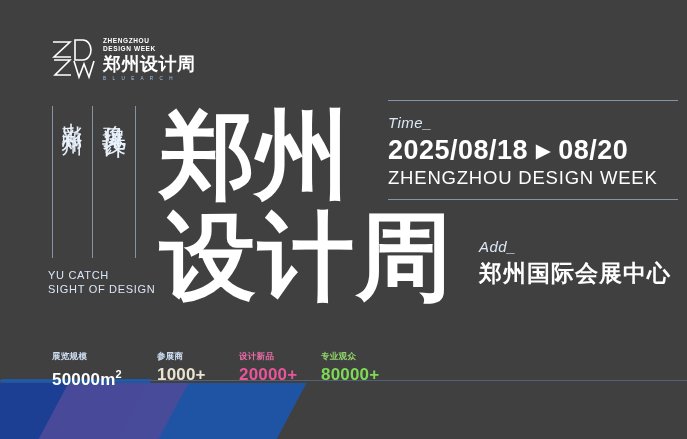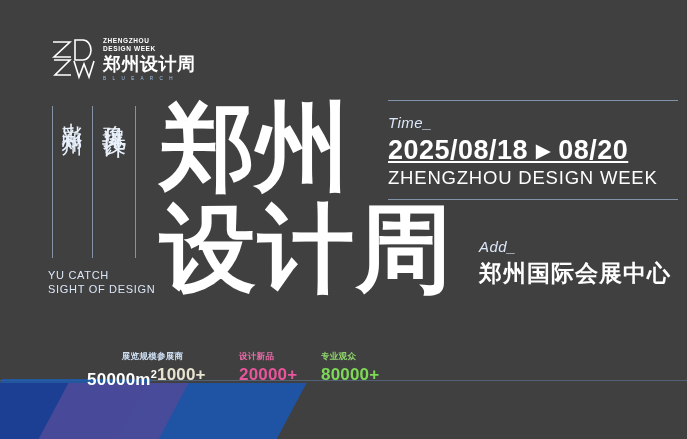--- a/index.html
+++ b/index.html
@@ -149,21 +149,21 @@
     line-height: 14px;
     letter-spacing: .7px;
     color: #dbe7f7;
     white-space: pre-line;
   }
 
   
   .title {
     position: absolute;
     left: 160px;
-    top: 100px;
+    top: 108px;
     width: 230px;
   }
   .title-line {
     font-size: 96px;
     line-height: 94px;
     font-weight: 700;
     color: #ffffff;
     letter-spacing: -2px;
     white-space: nowrap;
   }
@@ -193,21 +193,20 @@
     color: #dce8f8;
     letter-spacing: .5px;
   }
   .date {
     font-size: 27px;
     line-height: 33px;
     font-weight: 700;
     color: #ffffff;
     letter-spacing: .5px;
     white-space: nowrap;
-    text-decoration: underline;
   }
   .date-en {
     font-size: 18.5px;
     line-height: 22px;
     font-weight: 400;
     color: #ffffff;
     letter-spacing: .8px;
     white-space: nowrap;
   }
   .addr-wrap {
@@ -227,21 +226,21 @@
 
   
   .stats {
     position: absolute;
     left: 52px;
     top: 350px;
     display: flex;
     gap: 0;
   }
   .stat { width: 82px; }
-  .stat.wide { width: 105px; text-align: right; }
+  .stat.wide { width: 105px; }
   .stat-label {
     font-size: 8.5px;
     line-height: 12px;
     font-weight: 700;
     letter-spacing: .3px;
   }
   .stat-value {
     margin-top: 2px;
     font-size: 17px;
     line-height: 21px;

